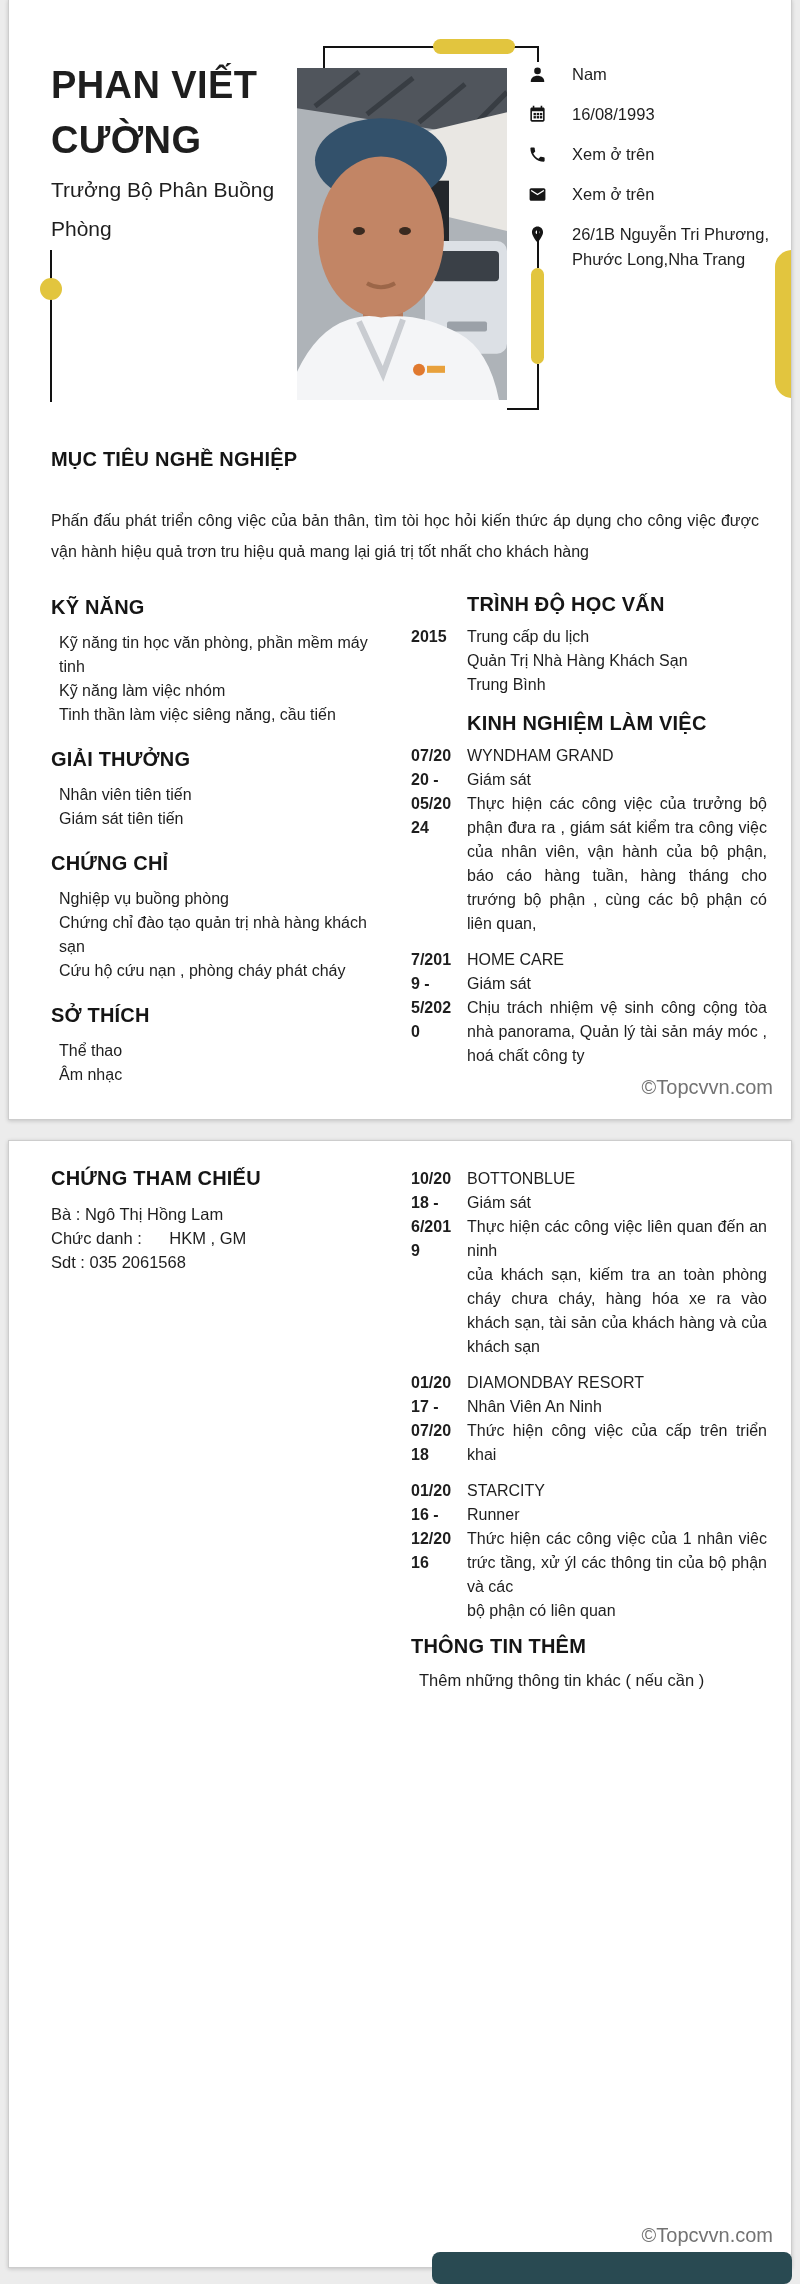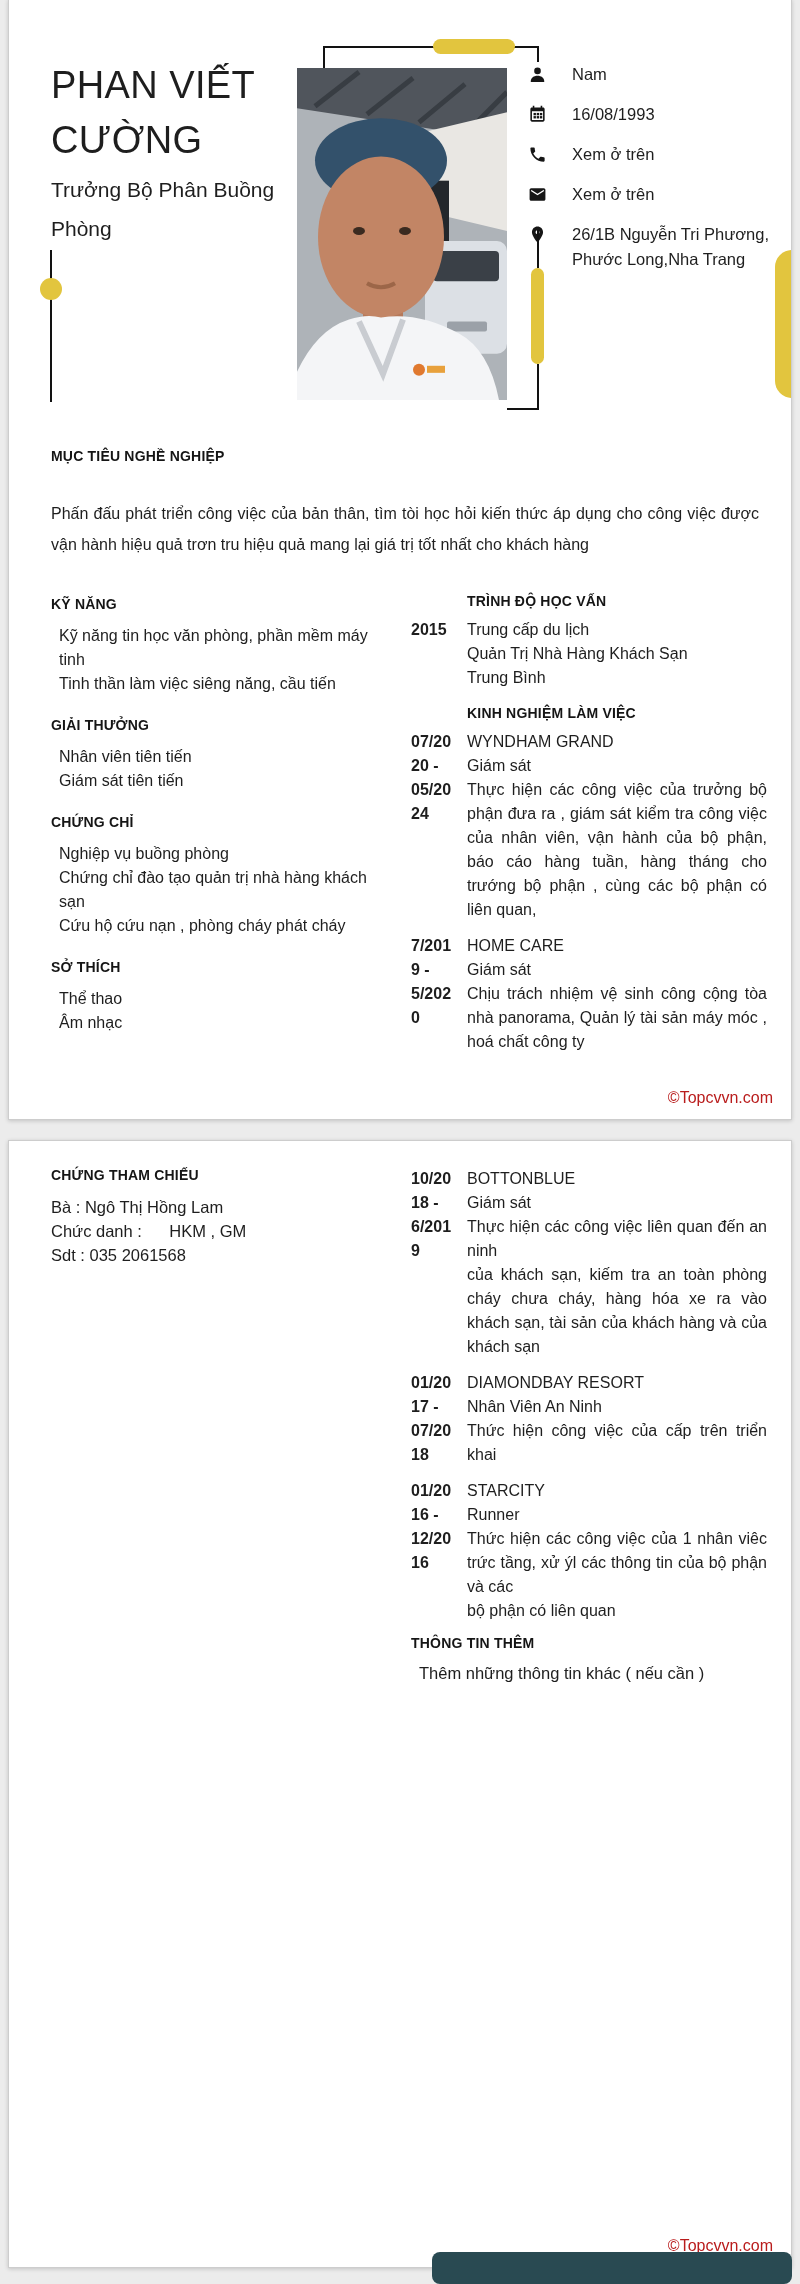--- a/index.html
+++ b/index.html
@@ -11,38 +11,38 @@
   .card{
     position:absolute;left:8px;width:782px;background:#fff;
     border:1px solid #cdcdcd;box-shadow:0 1px 4px rgba(0,0,0,.18);
     overflow:hidden;
   }
   .card1{top:-1px;height:1119px}
   .card2{top:1140px;height:1126px}
 
   
   .name{position:absolute;left:42px;top:58px;width:262px;font-size:38px;line-height:55px;
-        font-weight:400;letter-spacing:.4px;margin:0}
+        font-weight:700;letter-spacing:.4px;margin:0}
   .subtitle{position:absolute;left:42px;top:170px;width:262px;font-size:21px;line-height:39px}
 
   .photo{position:absolute;left:288px;top:68px;width:210px;height:332px;overflow:hidden;background:#aeb3b8}
   .photo svg{display:block;width:100%;height:100%}
 
   .vline{position:absolute;width:2px;background:#121212}
   .hline{position:absolute;height:2px;background:#121212}
   .pill{position:absolute;background:#e2c53e}
   .dot{position:absolute;width:22px;height:22px;border-radius:50%;background:#e2c53e}
 
   .contact{position:absolute;left:519px;top:62px;width:246px;margin:0;padding:0;list-style:none}
   .contact li{display:flex;gap:25px;margin-bottom:15px;font-size:16.5px;line-height:25px}
   .cicon{flex:0 0 19px;width:19px;height:19px;margin-top:3px}
   .cicon svg{display:block;width:19px;height:19px;fill:#161616}
 
   
-  .h-sec{font-size:14px;font-weight:700;letter-spacing:.2px;margin:0;color:#151515}
+  .h-sec{font-size:20px;font-weight:700;letter-spacing:.2px;margin:0;color:#151515}
 
   .objective{position:absolute;left:42px;top:448px;width:708px}
   .objective p{margin:34px 0 0 0;font-size:16px;line-height:31px;text-align:justify}
 
   .leftcol{position:absolute;left:42px;top:596px;width:332px}
   .side{margin-bottom:21px}
   .side h3{margin:0 0 12px}
   .side ul{margin:8px;padding:0;list-style:none}
   .side li{font-size:16px;line-height:24px}
 
@@ -56,21 +56,21 @@
   .pre{white-space:pre-line}
   .edu{margin-bottom:3px}
 
   .refcol{position:absolute;left:42px;top:26px;width:330px}
   .refcol h3{margin:0 0 12px}
   .ref-line{font-size:16.5px;line-height:24px;white-space:pre-wrap}
 
   .add-head{margin:12px 0 10px 0}
   .add-body{margin:8px;font-size:16.5px;line-height:24px}
 
-  .watermark{position:absolute;right:18px;bottom:12px;font-size:16px;color:#b91c1c}
+  .watermark{position:absolute;right:18px;bottom:20px;font-size:20px;color:#737373}
 
   .footer-bar{position:absolute;left:432px;top:2252px;width:360px;height:32px;
               background:#294a52;border-radius:8px;z-index:5}
 </style>
 </head>
 <body>
 
 <div class="card card1">
 
   <h1 class="name">PHAN VIẾT CƯỜNG</h1>
@@ -168,20 +168,21 @@
   <section class="objective">
     <h2 class="h-sec">MỤC TIÊU NGHỀ NGHIỆP</h2>
     <p>Phấn đấu phát triển công việc của bản thân, tìm tòi học hỏi kiến thức áp dụng cho công việc được vận hành hiệu quả trơn tru hiệu quả mang lại giá trị tốt nhất cho khách hàng</p>
   </section>
 
   <div class="leftcol">
     <section class="side">
       <h3 class="h-sec">KỸ NĂNG</h3>
       <ul>
         <li>Kỹ năng tin học văn phòng, phần mềm máy tinh</li>
+        <li>Kỹ năng làm việc nhóm</li>
         <li>Tinh thần làm việc siêng năng, cầu tiến</li>
       </ul>
     </section>
     <section class="side">
       <h3 class="h-sec">GIẢI THƯỞNG</h3>
       <ul>
         <li>Nhân viên tiên tiến</li>
         <li>Giám sát tiên tiến</li>
       </ul>
     </section>

